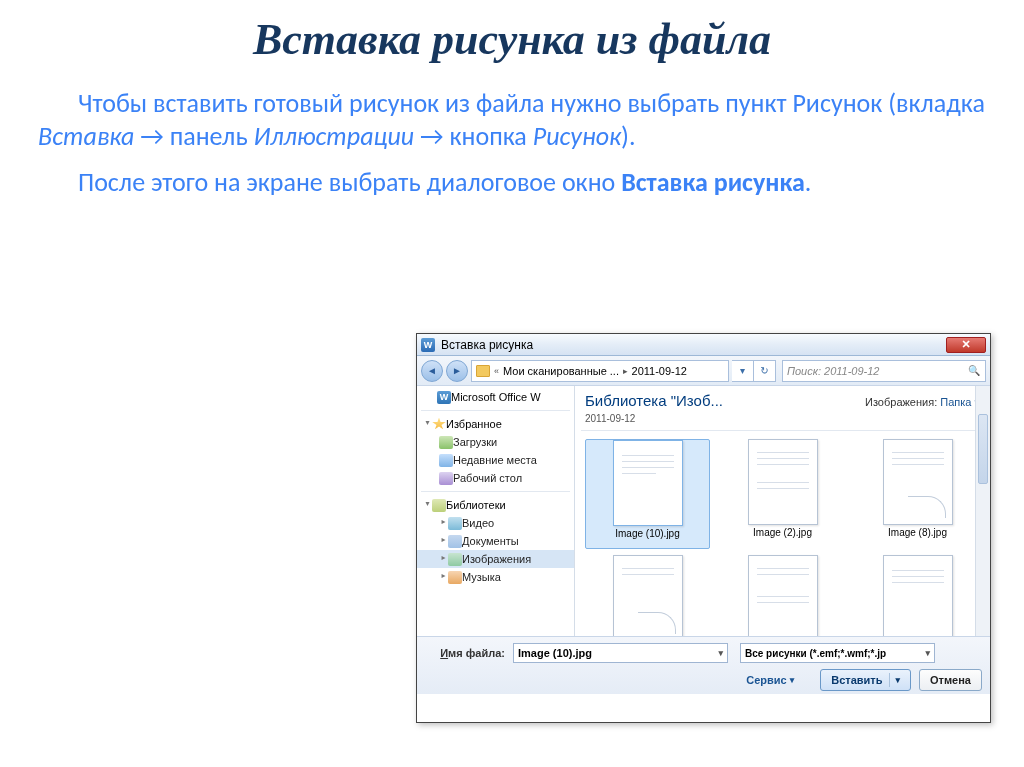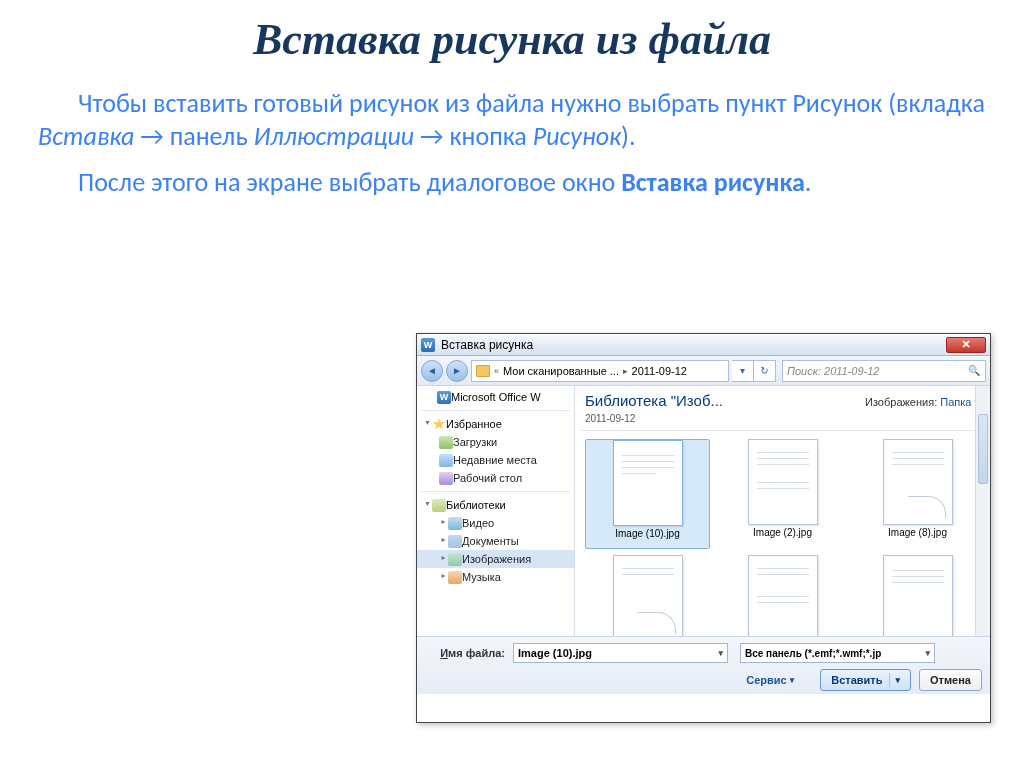--- a/index.html
+++ b/index.html
@@ -435,21 +435,21 @@
   </div>
 
   <div class="footer">
     <div class="frow">
       <span class="flabel"><u>И</u>мя файла:</span>
       <div class="fval fn-field">
         <span>Image (10).jpg</span>
         <span class="ddarrow">▾</span>
       </div>
       <div class="fval ft-field">
-        <span>Все панель (*.emf;*.wmf;*.jp</span>
+        <span>Все рисунки (*.emf;*.wmf;*.jp</span>
         <span class="ddarrow">▾</span>
       </div>
     </div>
     <div class="frow frow2">
       <span class="link">
         <span>Сервис</span> 
           <span style="font-size:9px">▾</span>
       </span>
       <span style="width:10px"></span>
       <div class="btn primary">

